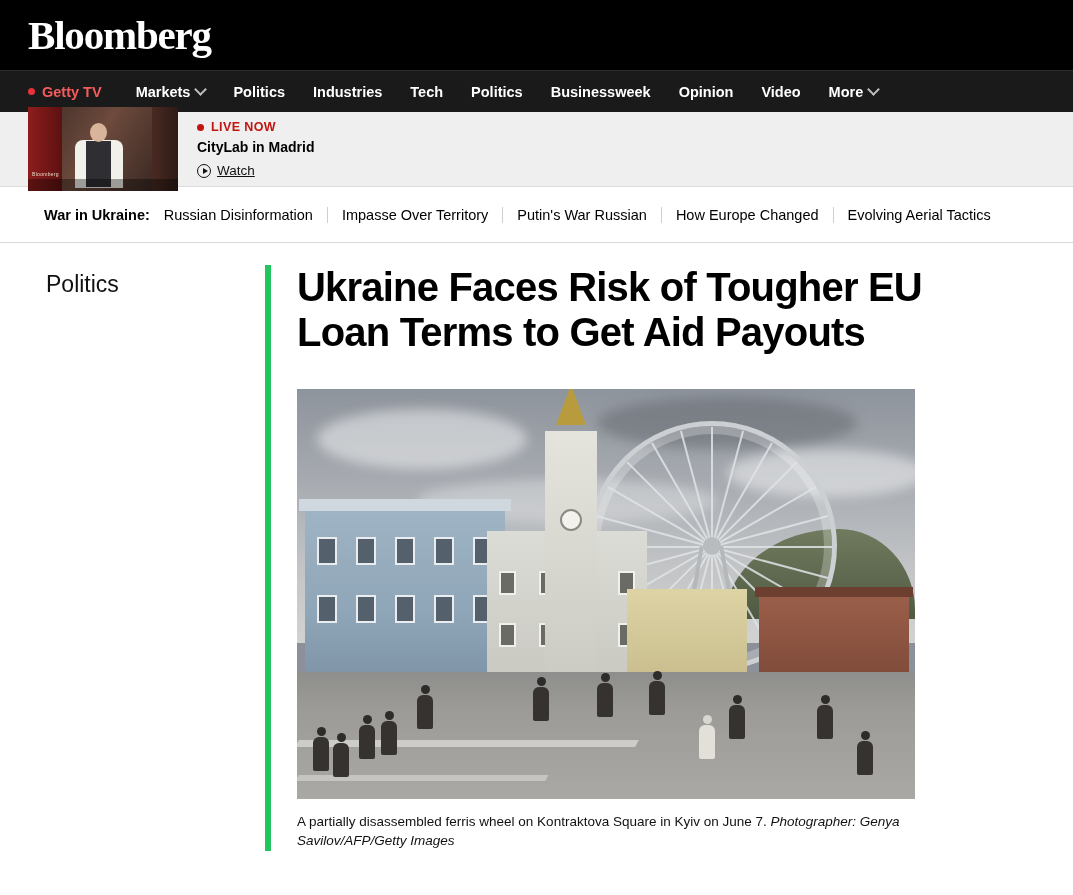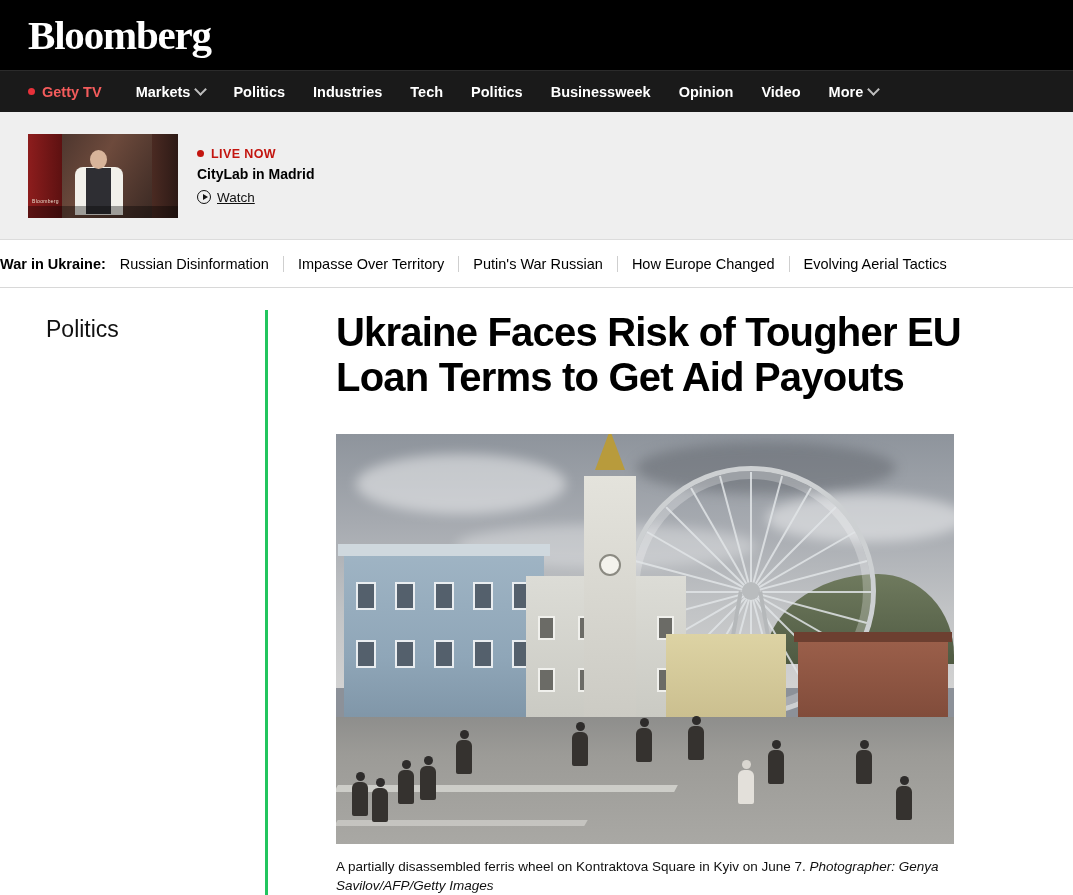--- a/index.html
+++ b/index.html
@@ -78,21 +78,21 @@
     left: 0; top: 0;
     width: 7px; height: 7px;
     border-right: 2px solid #bdbdbd;
     border-bottom: 2px solid #bdbdbd;
     transform: rotate(45deg);
   }
 
   
   .promo {
     background: #efefef;
-    height: 128px;
+    height: 75px;
     display: flex;
     align-items: center;
     padding-left: 28px;
     border-bottom: 1px solid #dcdcdc;
   }
   .promo-thumb {
     width: 150px;
     height: 84px;
     background: linear-gradient(120deg, #3a2a26 0%, #6d4a3c 45%, #2b1f1c 100%);
     position: relative;
@@ -167,23 +167,24 @@
     position: absolute;
     left: 4.5px; top: 3px;
     border-left: 5px solid #111;
     border-top: 3.2px solid transparent;
     border-bottom: 3.2px solid transparent;
   }
   .promo-watch span { text-decoration: underline; }
 
   
   .topicbar {
-    height: 48px;
+    height: 56px;
     display: flex;
     align-items: center;
+    padding-left: 44px;
     border-bottom: 1px solid #d8d8d8;
     overflow: hidden;
     white-space: nowrap;
   }
   .topic-label {
     font-size: 14.5px;
     font-weight: bold;
     color: #000;
     margin-right: 14px;
     flex: none;
@@ -209,22 +210,22 @@
     padding-left: 46px;
     padding-top: 6px;
   }
   .rail-cat {
     font-size: 23px;
     color: #111;
     font-weight: normal;
   }
   .article {
     flex: 1;
-    border-left: 3px solid #22c55e;
-    padding-left: 68px;
+    border-left: 6px solid #22c55e;
+    padding-left: 26px;
     padding-right: 30px;
     min-height: 560px;
   }
   .headline {
     font-size: 40px;
     line-height: 1.12;
     font-weight: bold;
     letter-spacing: -0.8px;
     color: #000;
     margin: 0 0 34px 0;

